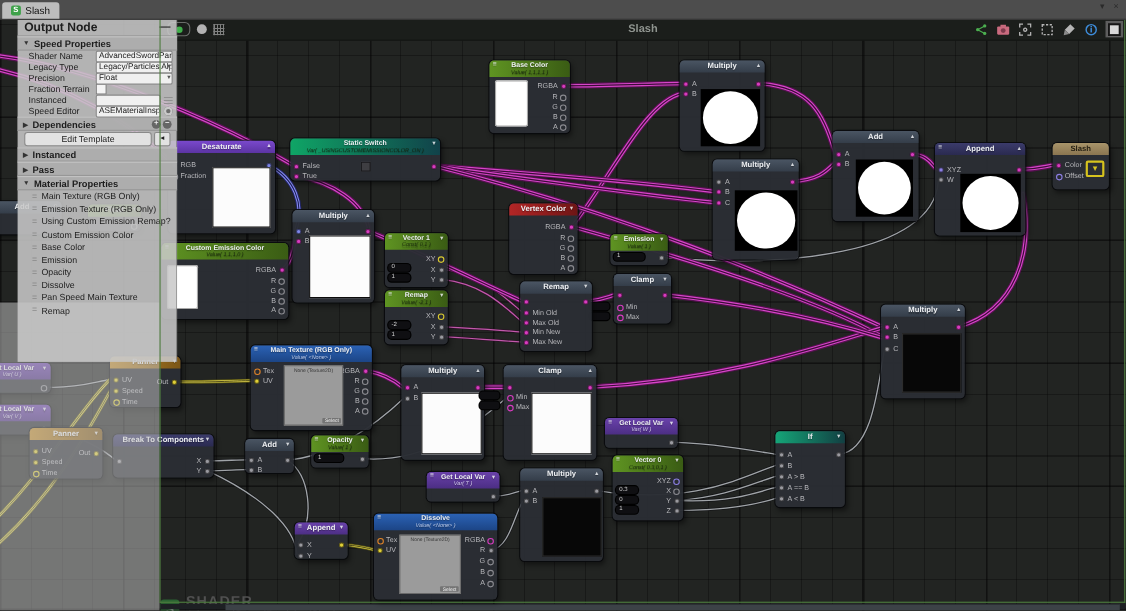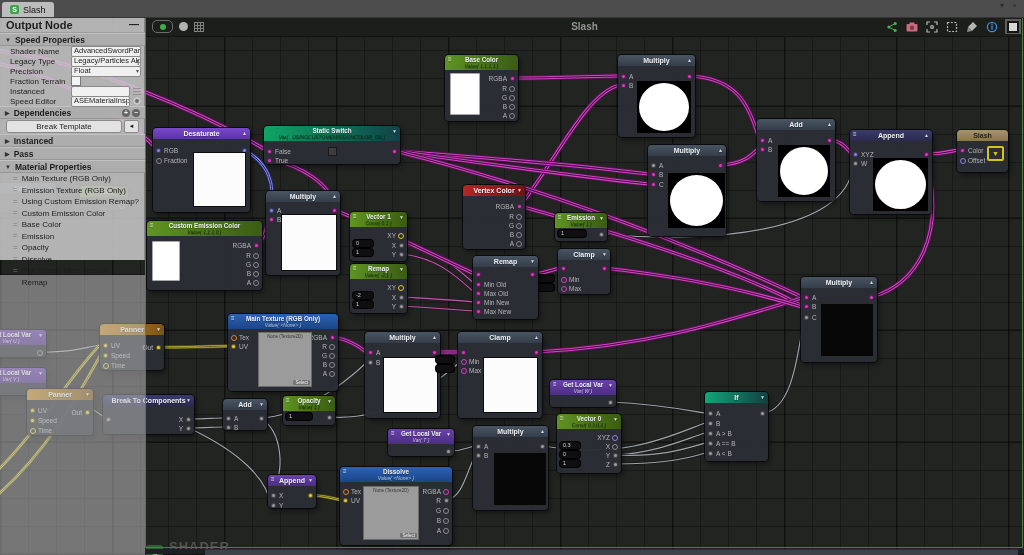--- a/index.html
+++ b/index.html
@@ -112,21 +112,21 @@
   .prev.swatch{background:#fff;border-radius:2px;box-shadow:inset 0 0 0 1px #a8a8a8}
   .ncheck{position:absolute;width:9px;height:9px;background:#3e3e42;
           box-shadow:inset 0 0 0 1px #19191c}
   .sicon{position:absolute;right:4px;top:16px;width:13px;height:11px;border:2px solid #d6c31e;
          border-radius:2px;color:#d6c31e;font-size:7px;line-height:11px;text-align:center;
          font-weight:bold}
 
   
   .side-lower{position:absolute;left:0;top:275px;width:145px;height:280px;
               background:rgba(200,200,200,.5);z-index:4}
-  .side-upper{position:absolute;left:0;top:17px;width:145px;height:243px;
+  .side-upper{position:absolute;left:16px;top:17px;width:145px;height:312px;
               background:rgba(201,201,201,.87);z-index:5;color:#1d1d1d;
               box-shadow:inset -1px 0 0 rgba(0,0,0,.25)}
   .p-head{height:15px;display:flex;align-items:center;padding:0 6px;font-weight:bold;
           font-size:11px;border-bottom:1px solid #9c9c9c}
   .p-head .min{margin-left:auto;font-weight:bold;font-size:10px}
   .bar{height:11px;background:rgba(172,172,172,.92);border-top:1px solid #c2c2c2;
        border-bottom:1px solid #979797;display:flex;align-items:center;gap:4px;padding:0 5px;
        font-weight:bold;font-size:8.5px}
   .bar .arrow{font-size:6px;color:#333}
   .bar .spacer{margin-left:auto;display:flex;gap:2px}
@@ -976,21 +976,21 @@
     </div>
   <div class="bar">
     <span class="arrow">▶</span>
     <span>Dependencies</span>
     <span class="spacer">
       <span class="dep-circ">+</span>
       <span class="dep-circ">−</span>
     </span>
   </div>
   <div class="btn-row">
-    <div class="btn">Break Template</div>
+    <div class="btn">Edit Template</div>
     <div class="btn-aux">◄</div>
   </div>
   <div class="bar">
     <span class="arrow">▶</span>
     <span>Instanced</span>
   </div>
   <div class="bar">
     <span class="arrow">▶</span>
     <span>Pass</span>
   </div>

